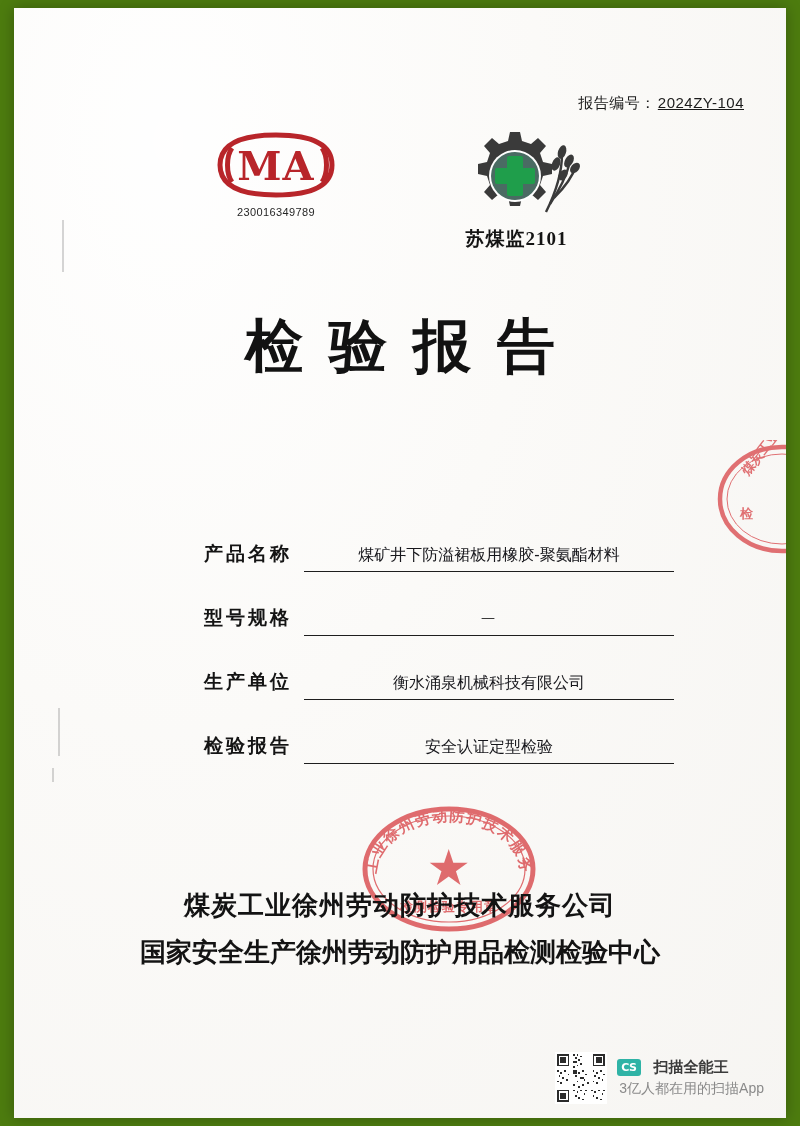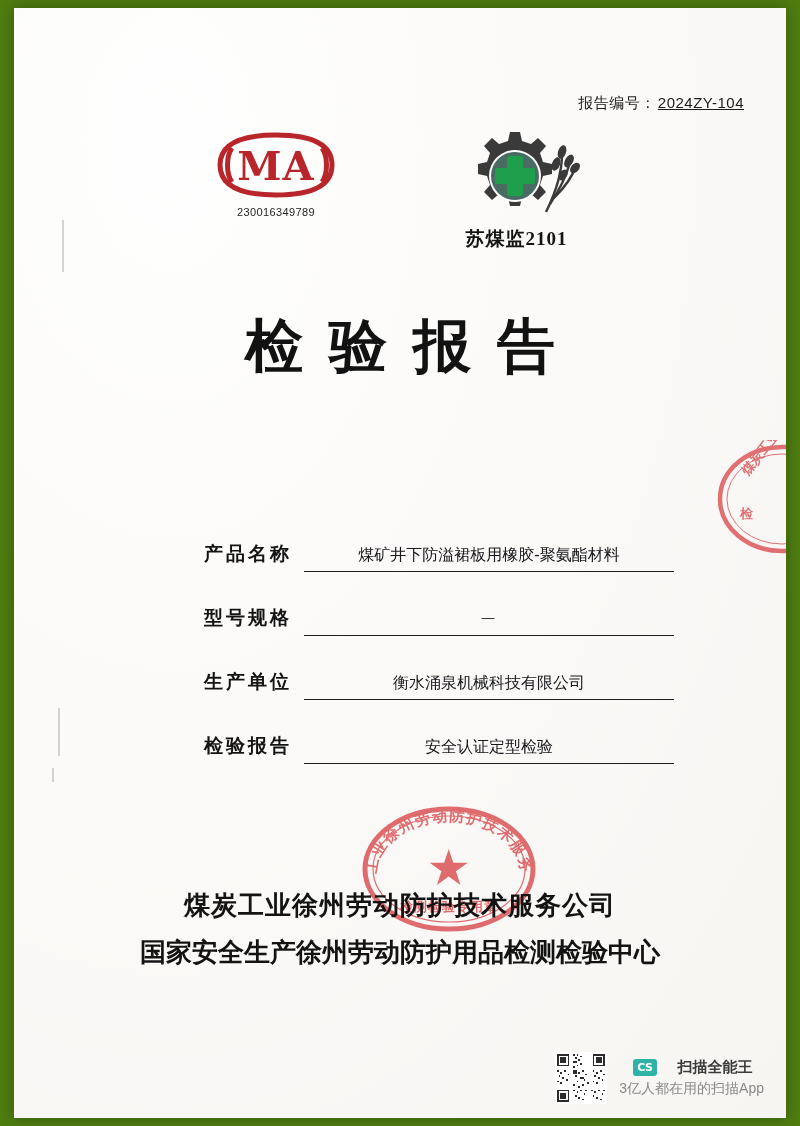--- a/index.html
+++ b/index.html
@@ -199,22 +199,21 @@
   }
   .qr {
     width: 52px;
     height: 52px;
     display: block;
   }
   .cs-text { display: flex; flex-direction: column; }
   .cs-main {
     display: flex;
     align-items: center;
-    gap: 21px;
-    margin-left: 16px;
+    gap: 13px;
   }
   .cs-badge {
     background: #2fb3a6;
     color: #fff;
     font-size: 11px;
     font-weight: bold;
     border-radius: 3px;
     padding: 2px 4px;
     font-family: "DejaVu Sans", sans-serif;
     letter-spacing: -0.5px;

